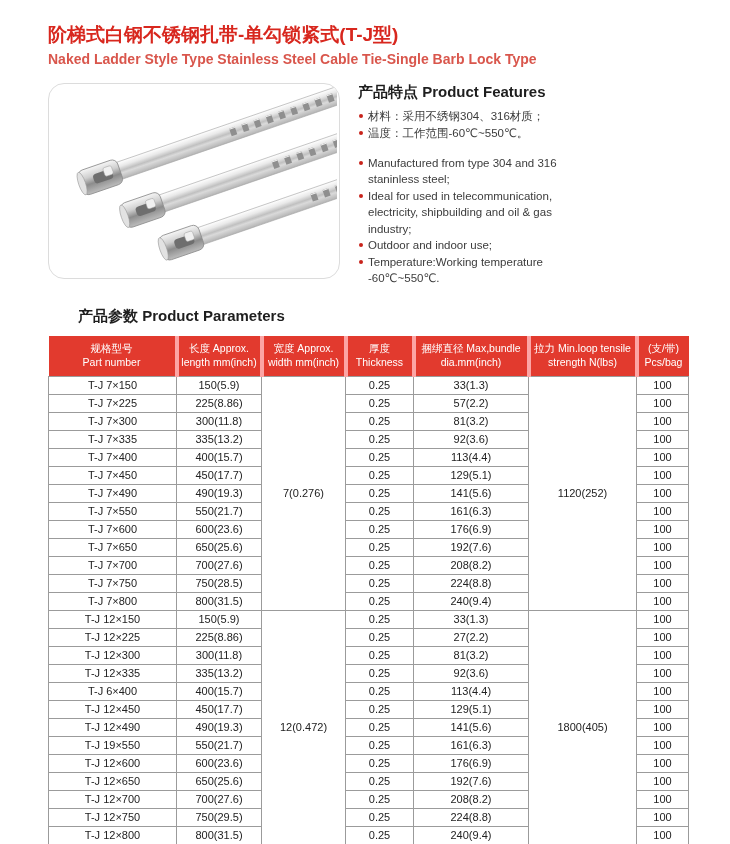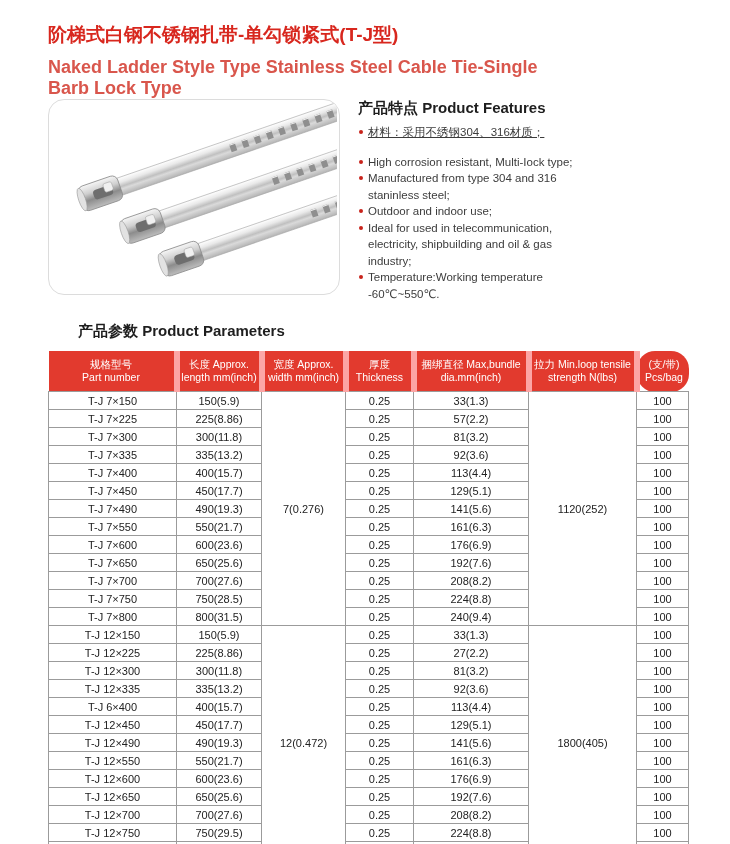--- a/index.html
+++ b/index.html
@@ -4,48 +4,48 @@
 <style>
   html,body{margin:0;padding:0;background:#fff;}
   body{
     width:730px;height:844px;overflow:hidden;
     font-family:"Liberation Sans","DejaVu Sans",sans-serif;
     color:#333;position:relative;
   }
   .page{box-sizing:border-box;width:620px;height:844px;padding:24px 40px 0 48px;}
   
   .title-zh{font-size:19px;font-weight:bold;color:#d8271e;line-height:1.2;}
-  .title-en{font-size:18px;color:#d9564c;font-weight:bold;margin-top:10px;}
+  .title-en{font-size:14px;color:#d9564c;font-weight:bold;margin-top:4px;}
   
-  .product-row{display:flex;}
+  .product-row{display:flex;margin-top:16px;}
   .product-image{
     width:290px;height:194px;flex:0 0 290px;
     border:1px solid #dcdcdc;border-radius:16px;background:#fff;overflow:hidden;
   }
   .features{flex:1;padding-left:18px;}
   .section-heading{font-size:15px;font-weight:600;color:#1e1e1e;margin:0 0 7px 0;line-height:1.2;}
   ul.feat{list-style:none;margin:0;padding:0;font-size:11.5px;color:#3c3c3c;}
   ul.feat li{position:relative;padding-left:10px;line-height:16.5px;}
   ul.feat li::before{
     content:"";position:absolute;left:1px;top:6px;width:4px;height:4px;
     border-radius:50%;background:#c8231b;
   }
-  ul.feat-zh li{line-height:17px;text-decoration:underline;}
+  ul.feat-zh li{line-height:17px;}
   ul.feat-en{margin-top:13px;}
   
   .params-heading{margin-top:20px;margin-left:30px;}
   table.params{
     width:640px;border-collapse:collapse;table-layout:fixed;margin-top:11px;
   }
   table.params thead th{
     background:#e23a2e;color:#fff;font-weight:normal;font-size:10.5px;
     line-height:1.3;height:36px;padding:2px 1px;border:none;
-    border-right:6px solid #fca5a5;vertical-align:middle;
-  }
-  table.params thead th:last-child{border-right:none;border-radius:18px;}
+    border-right:4px solid #fca5a5;vertical-align:middle;
+  }
+  table.params thead th:last-child{border-right:none;}
   table.params tbody td{
     border:1px solid #9b9b9b;font-size:11px;color:#222;text-align:center;
     height:17px;padding:0 1px;background:#fff;
   }
 </style>
 </head>
 <body>
 
 <div class="page">
 
@@ -84,26 +84,26 @@
         <use href="#tie" transform="translate(58,92) rotate(-19)"></use>
         <use href="#tie" transform="translate(101,125) rotate(-19)"></use>
         <use href="#tie" transform="translate(140,158) rotate(-19)"></use>
       </svg>
     </div>
 
     <div class="features">
       <h2 class="section-heading">产品特点 Product Features</h2>
       <ul class="feat feat-zh">
           <li>材料：采用不绣钢304、316材质；</li>
+          <li>温度：工作范围-60℃~550℃。</li>
         </ul>
       <ul class="feat feat-en">
-          <li>High corrosion resistant, Multi-Iock type;</li>
           <li>Manufactured from type 304 and 316 staninless steel;</li>
+          <li>Ideal for used in telecommunication, electricity, shipbuilding and oil &amp; gas industry;</li>
           <li>Outdoor and indoor use;</li>
-          <li>Ideal for used in telecommunication, electricity, shipbuilding and oil &amp; gas industry;</li>
           <li>Temperature:Working temperature -60℃~550℃.</li>
         </ul>
     </div>
   </div>
 
   <h2 class="section-heading params-heading">产品参数 Product Parameters</h2>
 
   <table class="params">
     <colgroup>
       <col style="width:128px">
@@ -285,21 +285,21 @@
           <td>100</td>
         </tr>
         <tr>
           <td>T-J 12×490</td>
           <td>490(19.3)</td>
           <td>0.25</td>
           <td>141(5.6)</td>
           <td>100</td>
         </tr>
         <tr>
-          <td>T-J 12×550</td>
+          <td>T-J 19×550</td>
           <td>550(21.7)</td>
           <td>0.25</td>
           <td>161(6.3)</td>
           <td>100</td>
         </tr>
         <tr>
           <td>T-J 12×600</td>
           <td>600(23.6)</td>
           <td>0.25</td>
           <td>176(6.9)</td>

